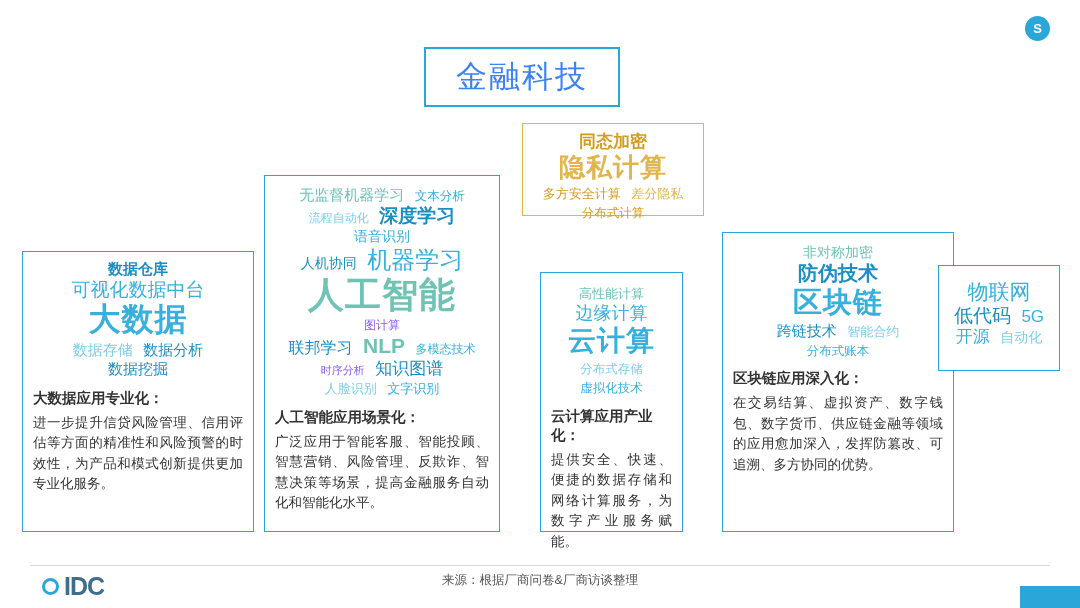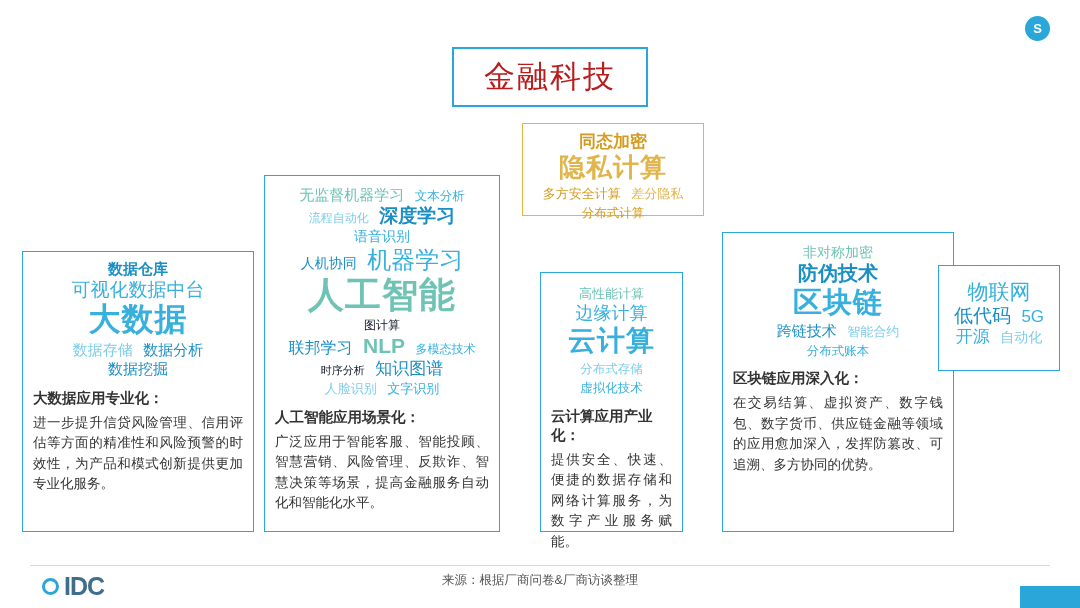--- a/index.html
+++ b/index.html
@@ -24,24 +24,24 @@
     display:flex;align-items:center;justify-content:center;
     font-size:13px;font-weight:bold;
   }
   #header-logo .txt{
     font-size:25px;color:#4a4a4a;letter-spacing:.5px;
   }
   #header-logo .txt b{font-weight:bold;color:#3b3b3b;}
 
   
   #title-box{
-    left:452px;top:47px;width:192px;height:56px;
+    left:424px;top:47px;width:192px;height:56px;
     border:2px solid #2aa7d8;
     display:flex;align-items:center;justify-content:center;
-    font-size:31px;color:#b91c1c;letter-spacing:2px;
+    font-size:31px;color:#3b82f6;letter-spacing:2px;
   }
 
   
   .card{
     border:1.6px solid #2aa7d8;
     background:#ffffff;
     box-sizing:border-box;
     padding:8px 10px;
   }
   .card.amber{border-color:#e8b53a;}
@@ -59,21 +59,21 @@
   }
   .body-text{
     font-size:13.5px;color:#333;line-height:1.52;
     text-align:justify;
   }
 
   
   .c-dk{color:#1b8fc4;}
   .c-md{color:#37b0dd;}
   .c-lt{color:#7ecdea;}
-  .c-pl{color:#0f172a;}
+  .c-pl{color:#8b5cf6;}
   .c-gr{color:#6fc3b5;}
   .c-am{color:#d49b1f;}
   .c-am2{color:#e0b54d;}
 
   
   #card-bigdata{left:22px;top:251px;width:232px;height:281px;}
   #card-ai{left:264px;top:175px;width:236px;height:357px;}
   #card-cloud{left:540px;top:272px;width:143px;height:260px;}
   #card-privacy{left:522px;top:123px;width:182px;height:93px;}
   #card-block{left:722px;top:232px;width:232px;height:300px;}

